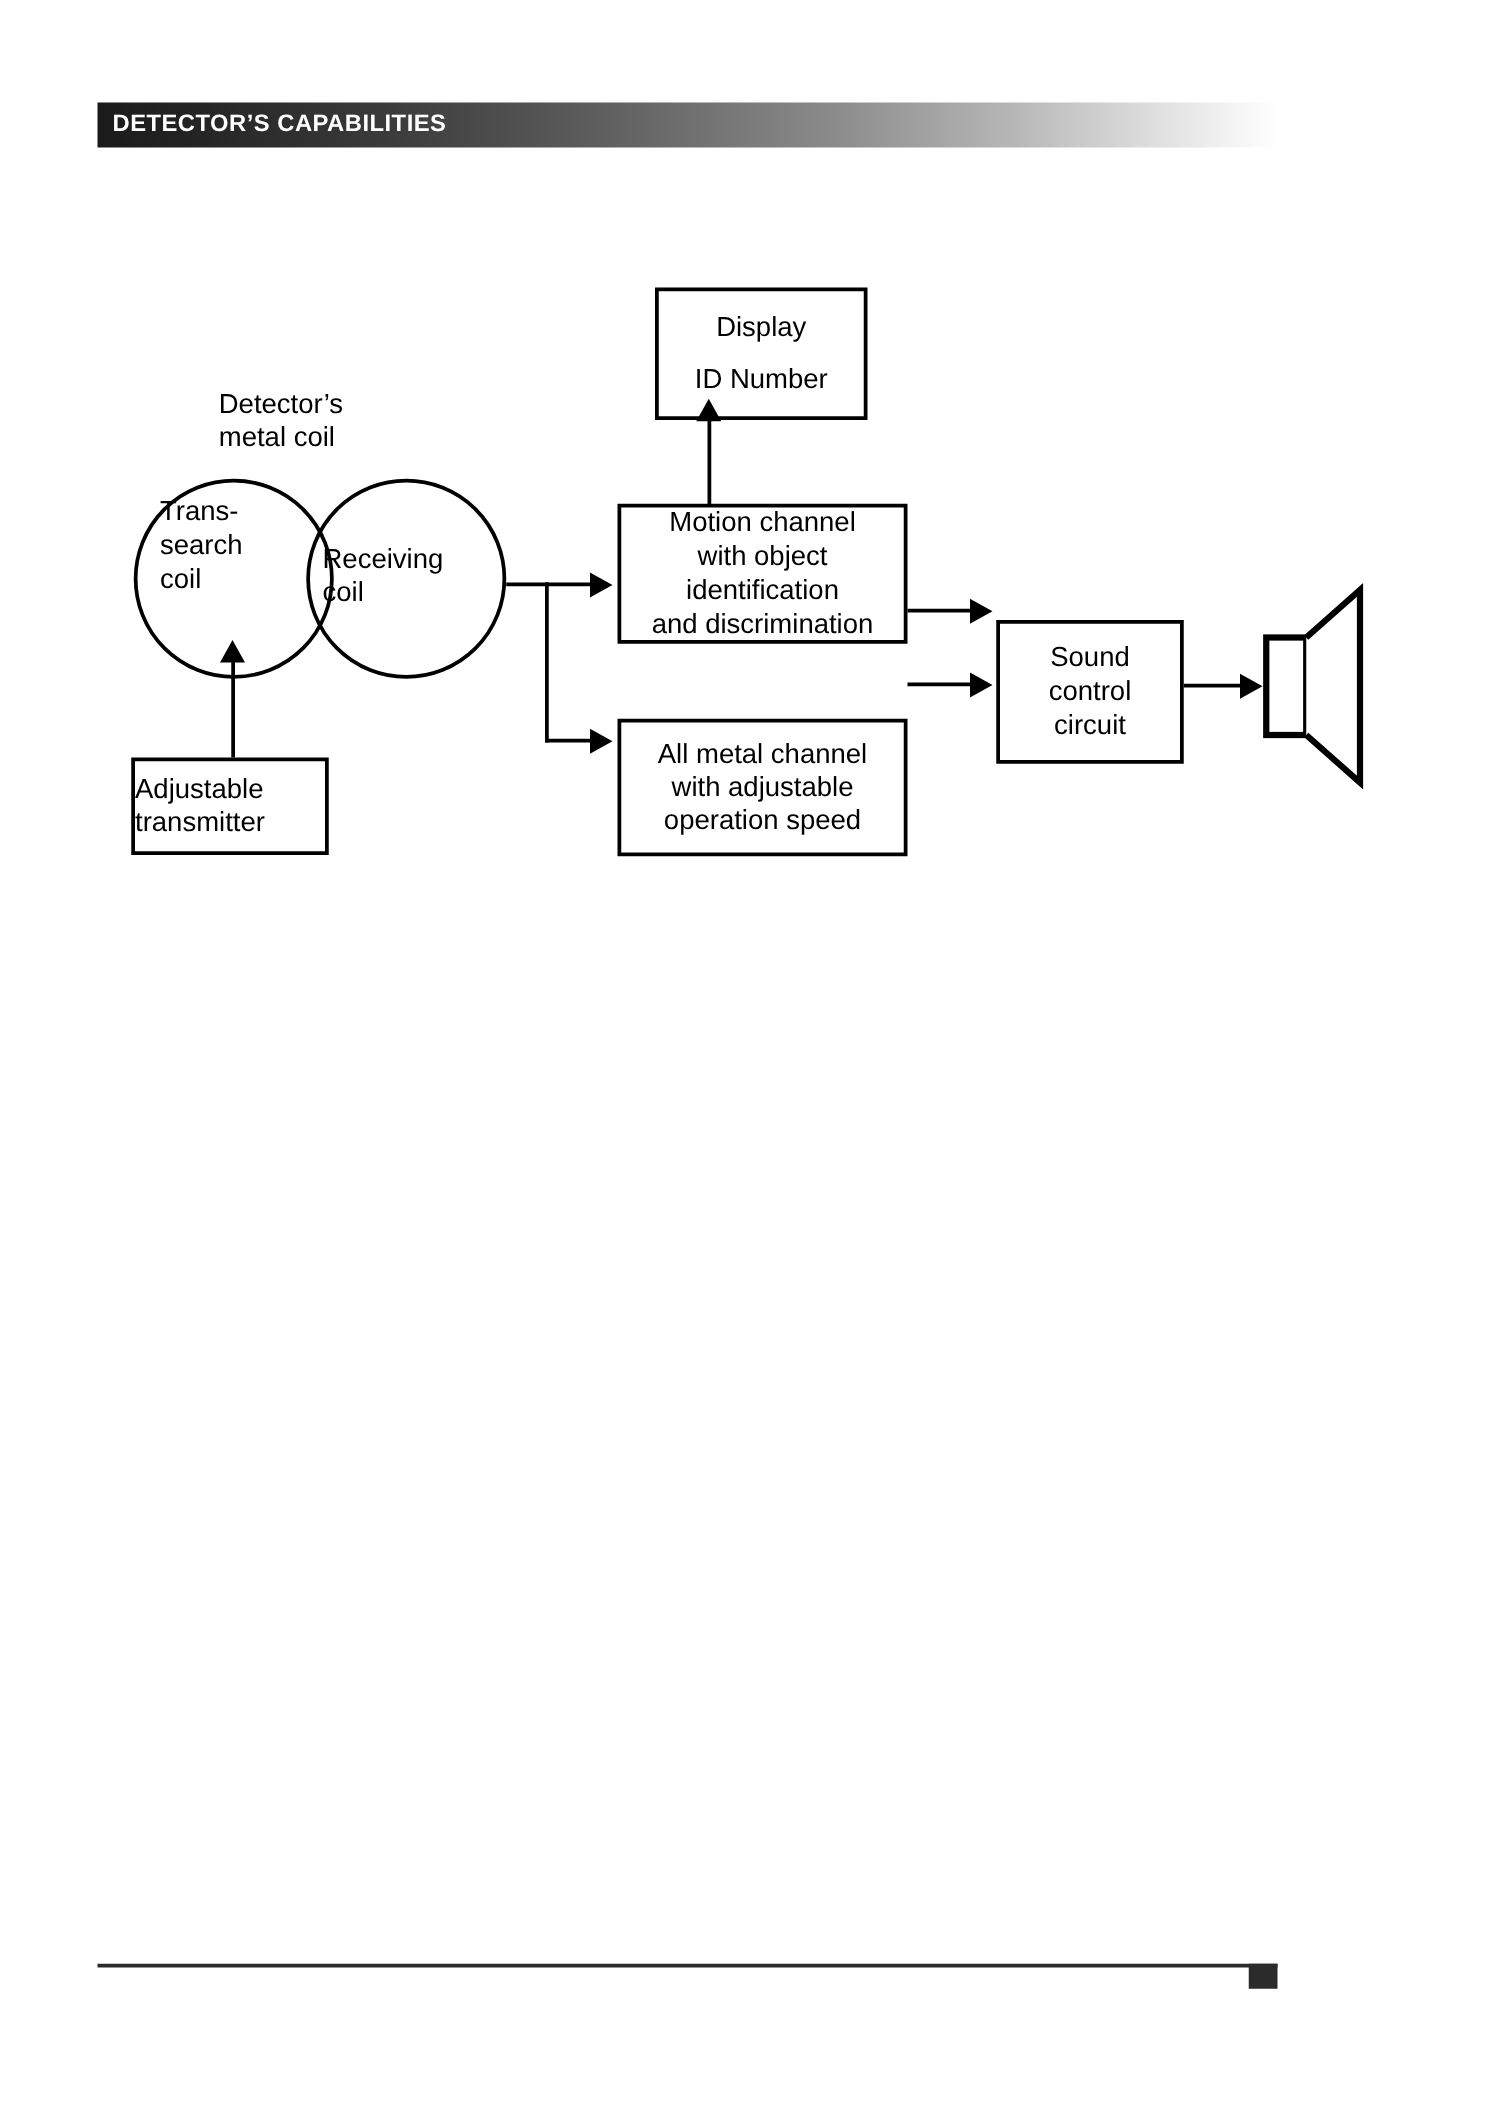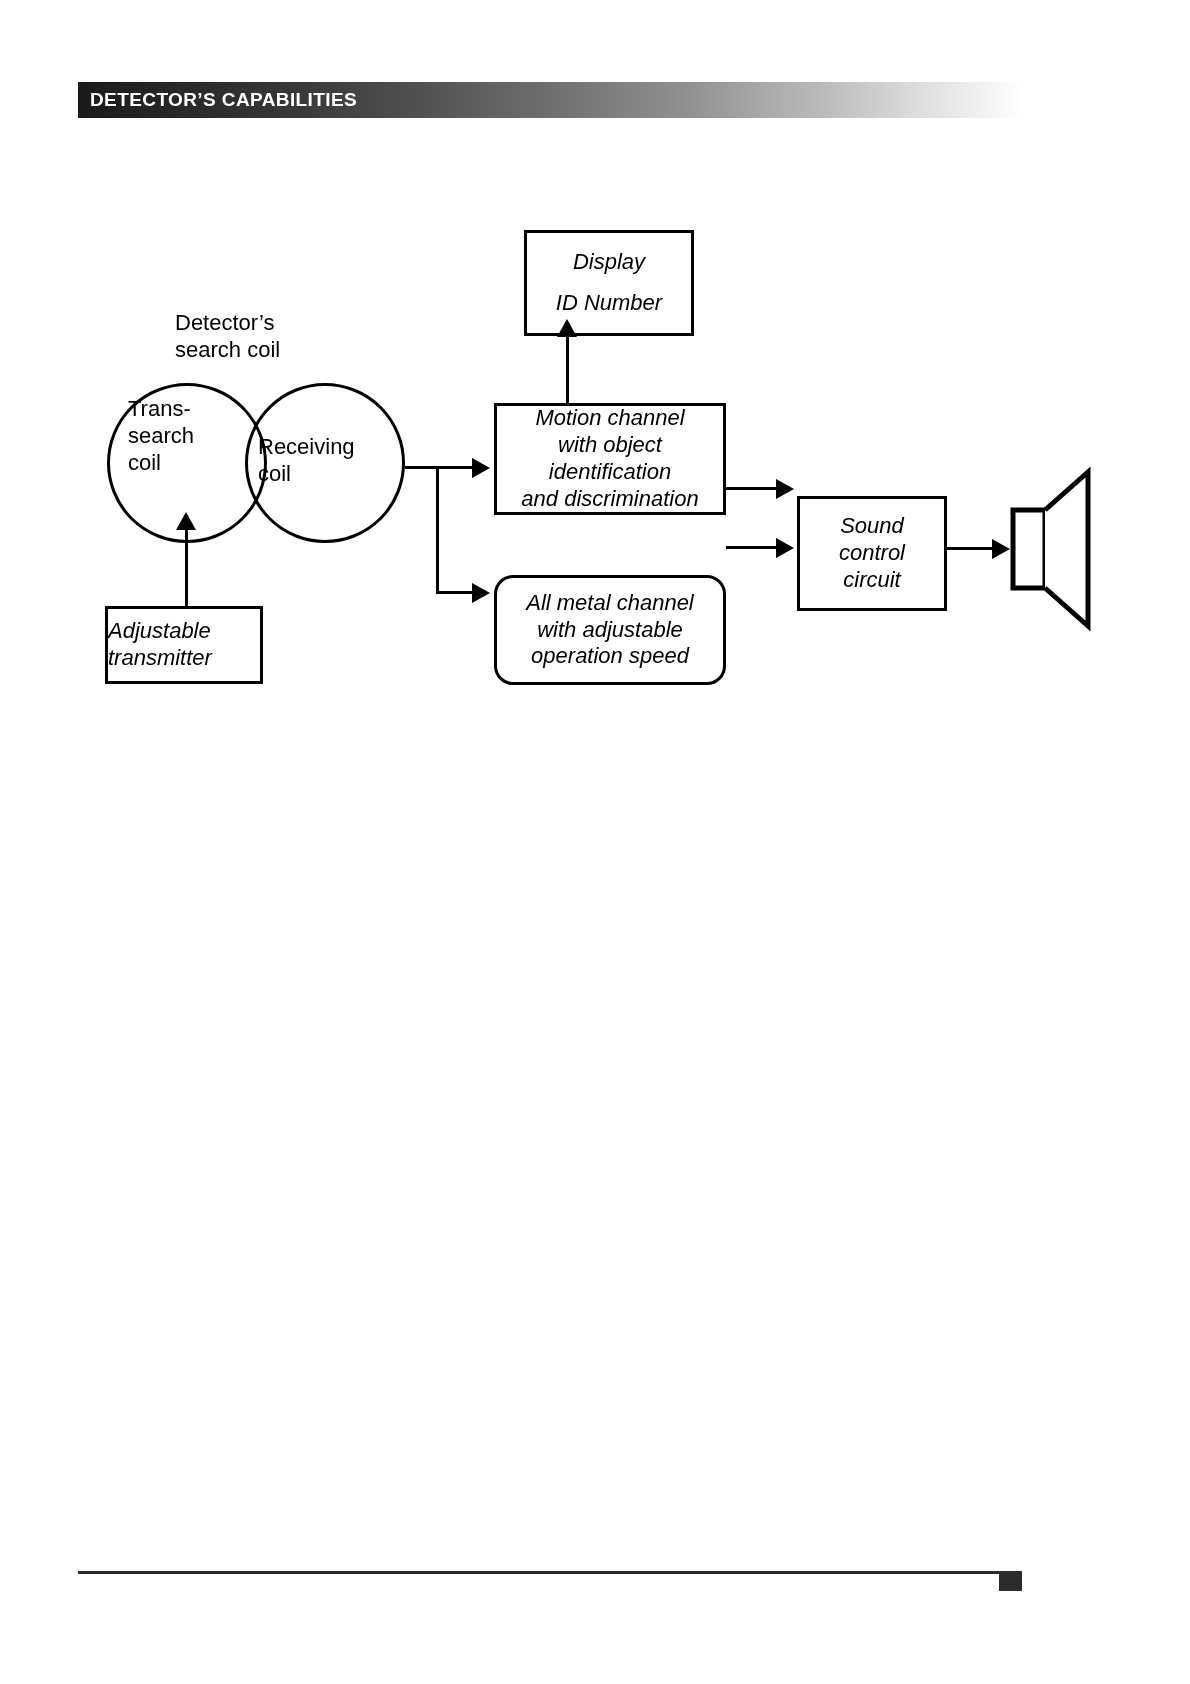--- a/index.html
+++ b/index.html
@@ -60,26 +60,26 @@
     background: #ffffff;
     display: flex;
     flex-direction: column;
     align-items: center;
     justify-content: center;
     text-align: center;
     color: #000000;
     font-size: 22px;
     line-height: 1.22;
   }
-  .node-box .ln { display: block; white-space: nowrap; font-style: italic; }
+  .node-box .ln { display: block; white-space: nowrap; }
 
   #box-display      { left: 524px; top: 230px;  width: 170px; height: 106px; }
   #box-display .ln  { margin: 7px 0; }
   #box-motion       { left: 494px; top: 403px;  width: 232px; height: 112px; justify-content: center; }
-  #box-allmetal     { left: 494px; top: 575px;  width: 232px; height: 110px; border-radius: 19px; }
+  #box-allmetal     { left: 494px; top: 575px;  width: 232px; height: 110px; }
   #box-sound        { left: 797px; top: 496px;  width: 150px; height: 115px; }
   #box-transmitter  { left: 105px; top: 606px;  width: 158px; height: 78px; font-size: 22px; }
   #box-transmitter .ln { text-align: left; width: 100%; box-sizing: border-box; }
 
   
   .coil {
     position: absolute;
     box-sizing: border-box;
     border: 3px solid #000000;
     border-radius: 50%;
@@ -147,21 +147,21 @@
 <body>
 
 <div id="header-band">
   <div id="header-title">DETECTOR’S CAPABILITIES</div>
 </div>
 
 <div id="diagram">
 
   <div id="label-searchcoil" class="coil-label">
     <span class="ln">Detector’s</span><br>
-    <span class="ln">search coil</span>
+    <span class="ln">metal coil</span>
   </div>
 
   <div id="coil-tx" class="coil"></div>
   <div id="coil-rx" class="coil"></div>
 
   <div id="label-tx" class="coil-label">
     <span>Trans-</span><br>
     <span>search</span><br>
     <span>coil</span>
   </div>

